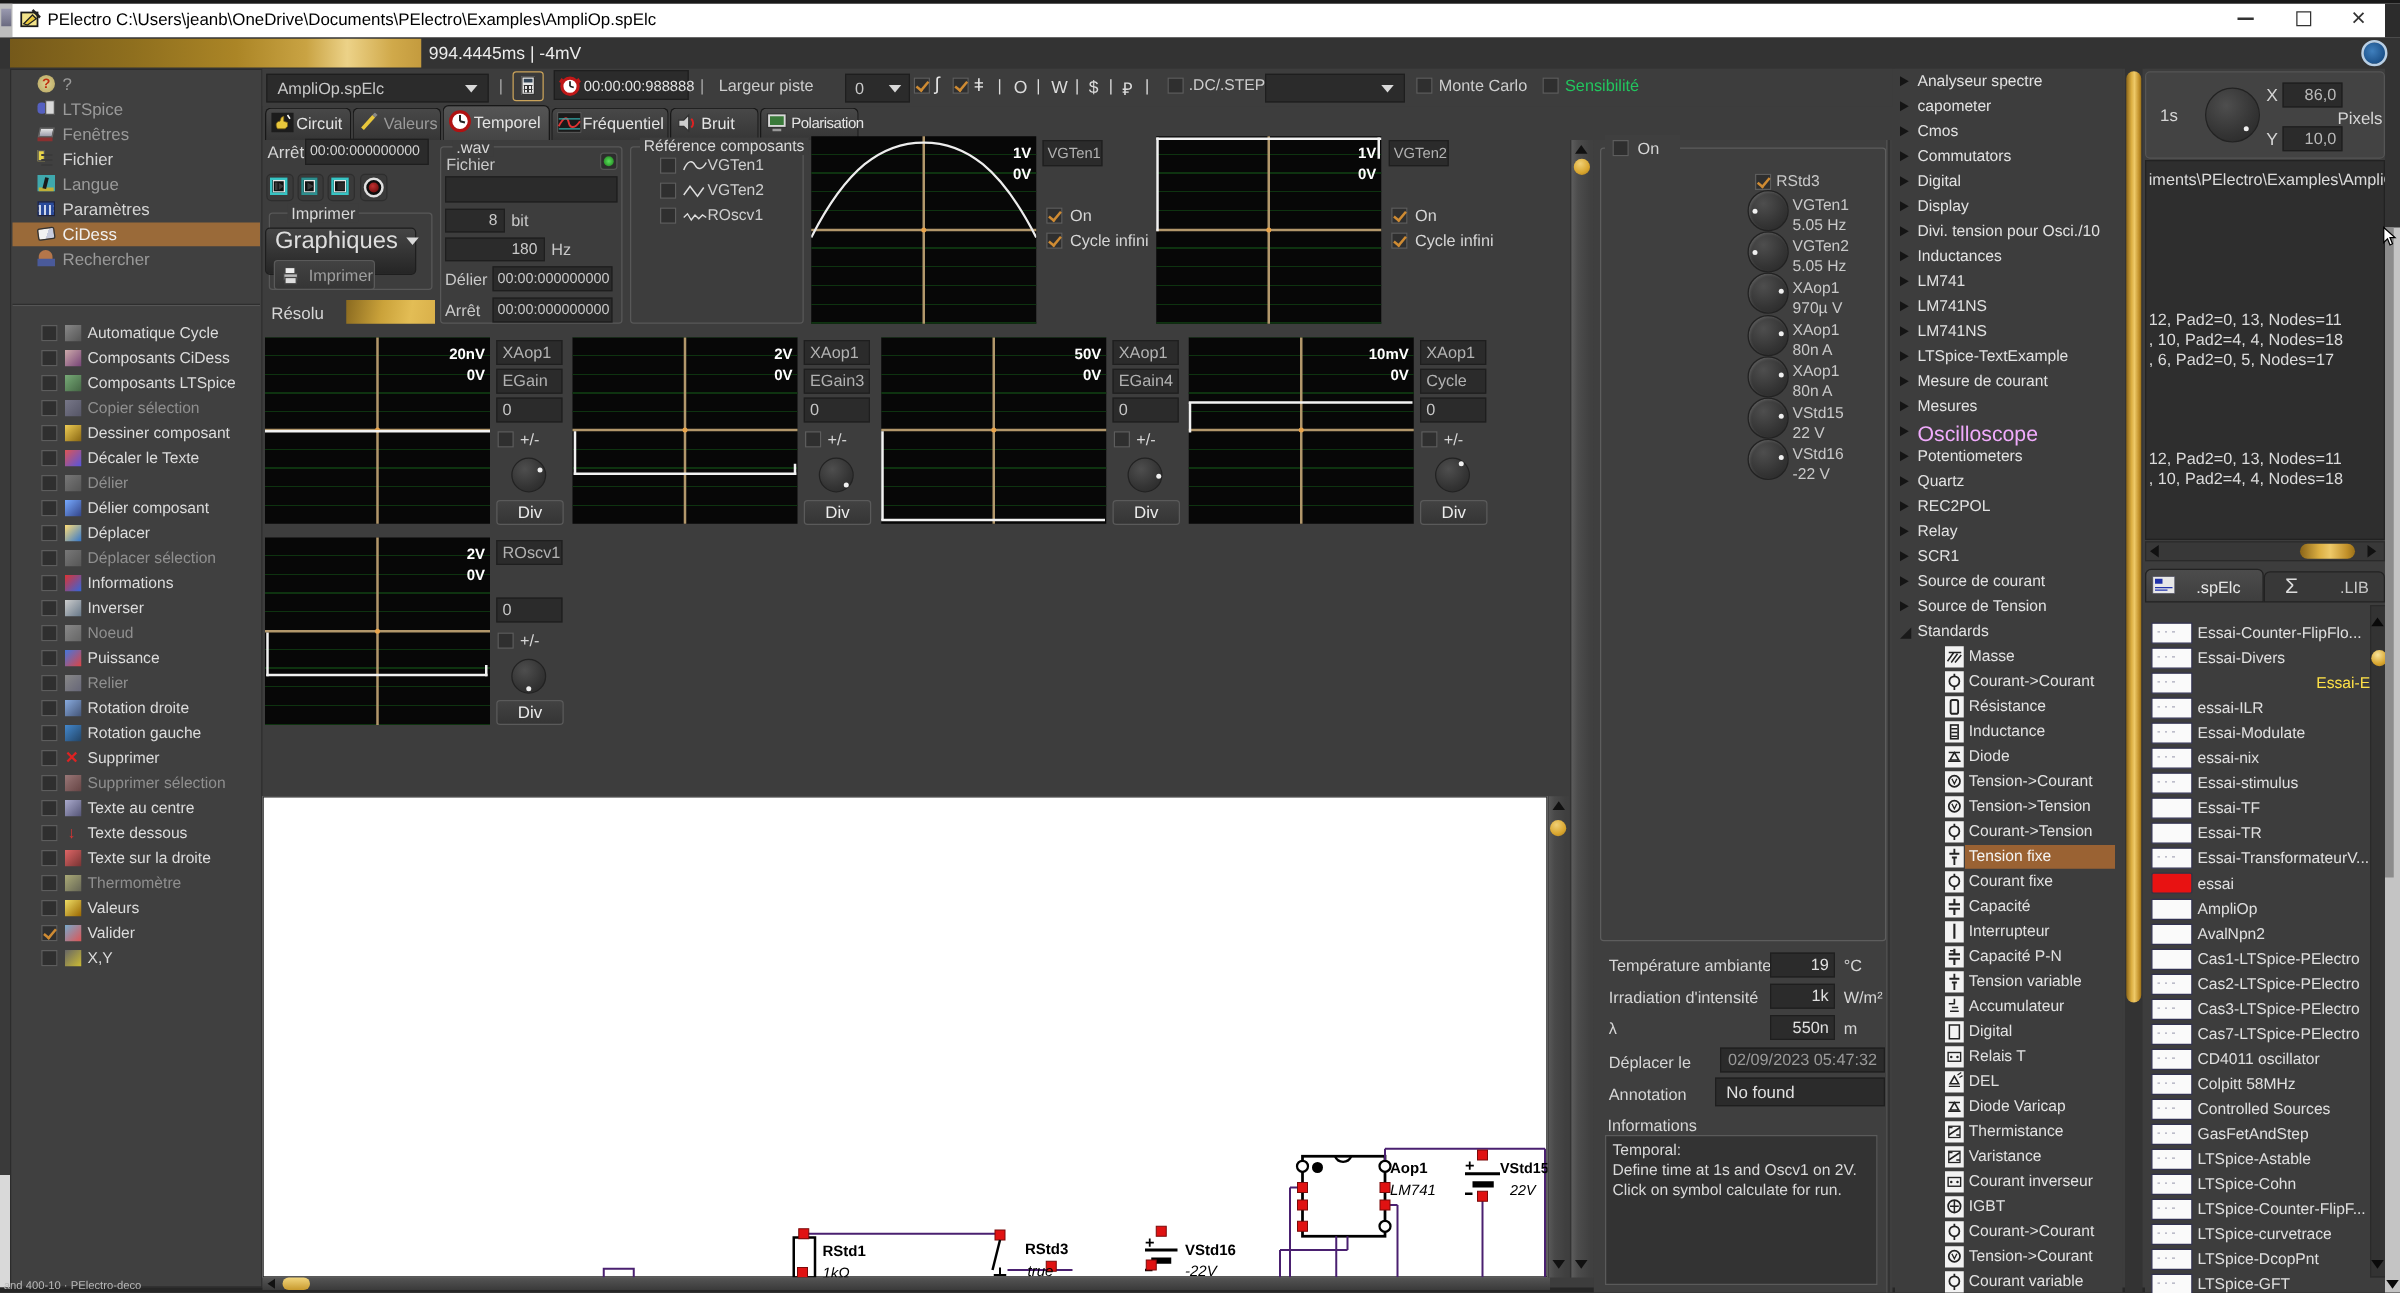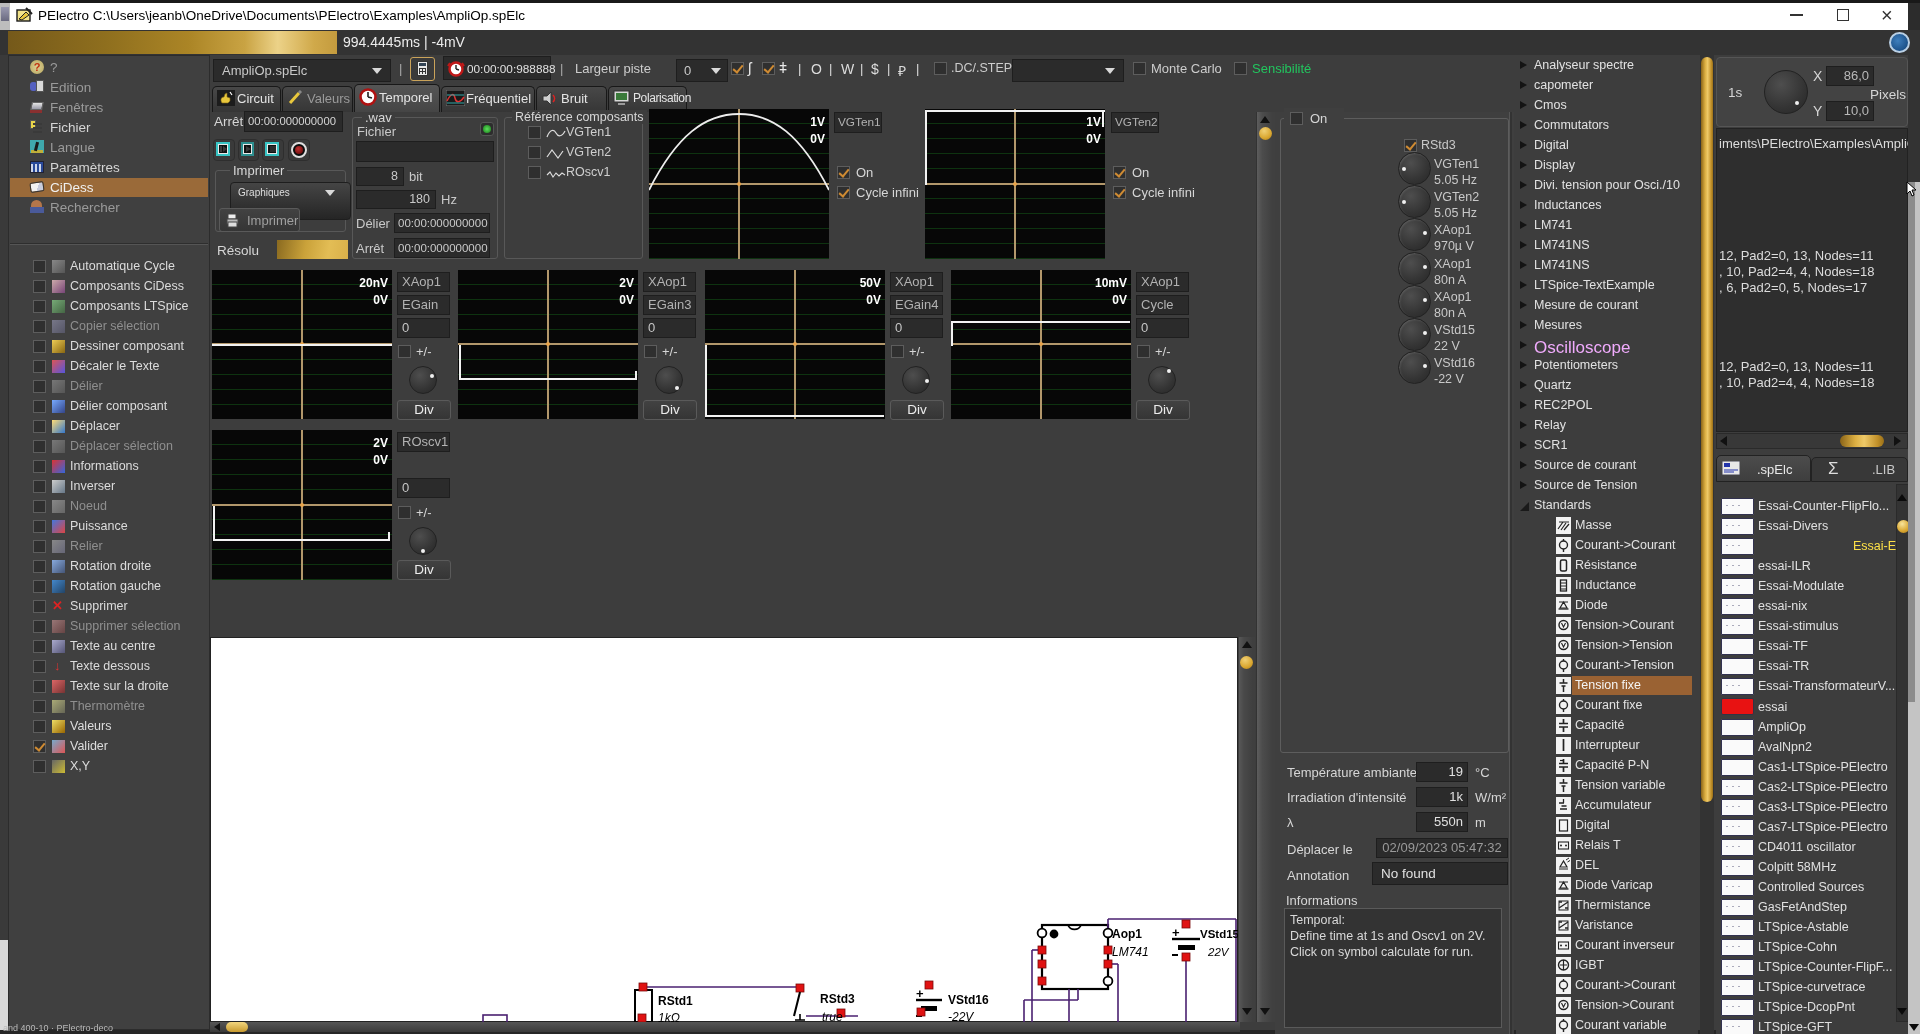--- a/index.html
+++ b/index.html
@@ -67,21 +67,21 @@
 <div class="abs" style="left:0;top:940px;width:8px;height:90px;background:#d9d9d9"></div>
 <div class="abs" style="left:0;top:1030px;width:1920px;height:4px;background:#262626"></div>
 <div class="abs" style="left:30px;top:60px;width:14px;height:14px">
       <span class="abs" style="left:0;top:0;width:14px;height:14px;border-radius:7px;background:radial-gradient(#ded293,#b5a45e);color:#c03010;font-size:11px;font-weight:bold;text-align:center;line-height:14px">?</span>
     </div>
 <div class="txt" style="left:50px;top:60px;color:#9a9a9a;font-size:13.5px">?</div>
 <div class="abs" style="left:30px;top:80px;width:14px;height:14px">
       <span class="abs" style="left:0;top:2px;width:7px;height:9px;background:#5560c0;border-radius:3px"></span>
       <span class="abs" style="left:6px;top:0;width:8px;height:12px;background:#d9d9d9;border:1px solid #555"></span>
     </div>
-<div class="txt" style="left:50px;top:80px;color:#9a9a9a;font-size:13.5px">Edition</div>
+<div class="txt" style="left:50px;top:80px;color:#9a9a9a;font-size:13.5px">LTSpice</div>
 <div class="abs" style="left:30px;top:100px;width:14px;height:14px">
       <span class="abs" style="left:1px;top:2px;width:12px;height:8px;background:linear-gradient(#e5e5e5,#9a9aa8);border:1px solid #666;transform:skewX(-12deg)"></span>
       <span class="abs" style="left:0;top:10px;width:12px;height:3px;background:#8a3030"></span>
     </div>
 <div class="txt" style="left:50px;top:100px;color:#9a9a9a;font-size:13.5px">Fenêtres</div>
 <div class="abs" style="left:30px;top:120px;width:14px;height:14px">
       <span class="abs" style="left:0;top:0;width:6px;height:9px;background:#e8d44a;border:1px solid #555"></span>
       <span class="abs" style="left:3px;top:3px;width:9px;height:10px;background:repeating-linear-gradient(#3a3a3a 0 2px,transparent 2px 4px)"></span>
     </div>
 <div class="txt" style="left:50px;top:120px;color:#d5d5d5;font-size:13.5px">Fichier</div>
@@ -277,21 +277,21 @@
     </div>
 <div class="abs" style="left:262px;top:139px;width:22px;height:22px;background:#3a3a3a;border:1px solid #2e2e2e;border-radius:4px"></div>
 <div class="abs" style="left:265px;top:142px;width:14px;height:14px;background:#101010;border:2px solid #38c4c4;box-shadow:inset 0 0 0 1px #e8e8e8">
       <div class="abs" style="left:3px;top:2px;width:6px;height:6px;background:#2a2a2a"></div>
     </div>
 <div class="abs" style="left:288px;top:139px;width:22px;height:22px;background:#3a3a3a;border:1px solid #2e2e2e;border-radius:4px"></div>
 <div class="abs" style="left:291px;top:142px;width:16px;height:16px;border-radius:50%;background:#0d0d0d;border:2px solid #e0e0e0"></div>
 <div class="abs" style="left:295px;top:146px;width:8px;height:8px;border-radius:50%;background:radial-gradient(circle at 40% 35%,#c03030,#5a0505)"></div>
 <div class="grp" style="left:215px;top:170px;width:131px;height:62px"></div>
 <div class="leg" style="left:230px;top:163px">Imprimer</div>
-<div class="fld" style="left:230px;top:182px;width:121px;height:38px;font-size:10px;line-height:19px;padding-left:7px;color:#dedede;background:linear-gradient(#454545,#252525);border-radius:4px">Graphiques</div>
+<div class="fld" style="left:212px;top:182px;width:121px;height:38px;font-size:19px;line-height:19px;padding-left:7px;color:#dedede;background:linear-gradient(#454545,#252525);border-radius:4px">Graphiques</div>
 <div class="chev" style="left:325px;top:190px"></div>
 <div class="btn" style="left:219px;top:208px;width:81px;height:24px"></div>
 <svg class="abs" style="left:226px;top:213px" width="15" height="15" viewBox="0 0 15 15">
       <rect x="2" y="1" width="8" height="5" fill="#eee" stroke="#444"></rect>
       <rect x="1" y="6" width="11" height="5" fill="#bbb" stroke="#444"></rect>
       <rect x="2" y="9" width="9" height="5" fill="#ddd" stroke="#444"></rect>
     </svg>
 <div class="txt" style="left:247px;top:213px;color:#9f9f9f">Imprimer</div>
 <div class="txt" style="left:217px;top:243px;font-size:13.5px">Résolu</div>
 <div class="abs" style="left:277px;top:240px;width:71px;height:19px;background:linear-gradient(100deg,#8a6a20,#caa23a 40%,#e3bd55 72%,#d9b04a)"></div>

